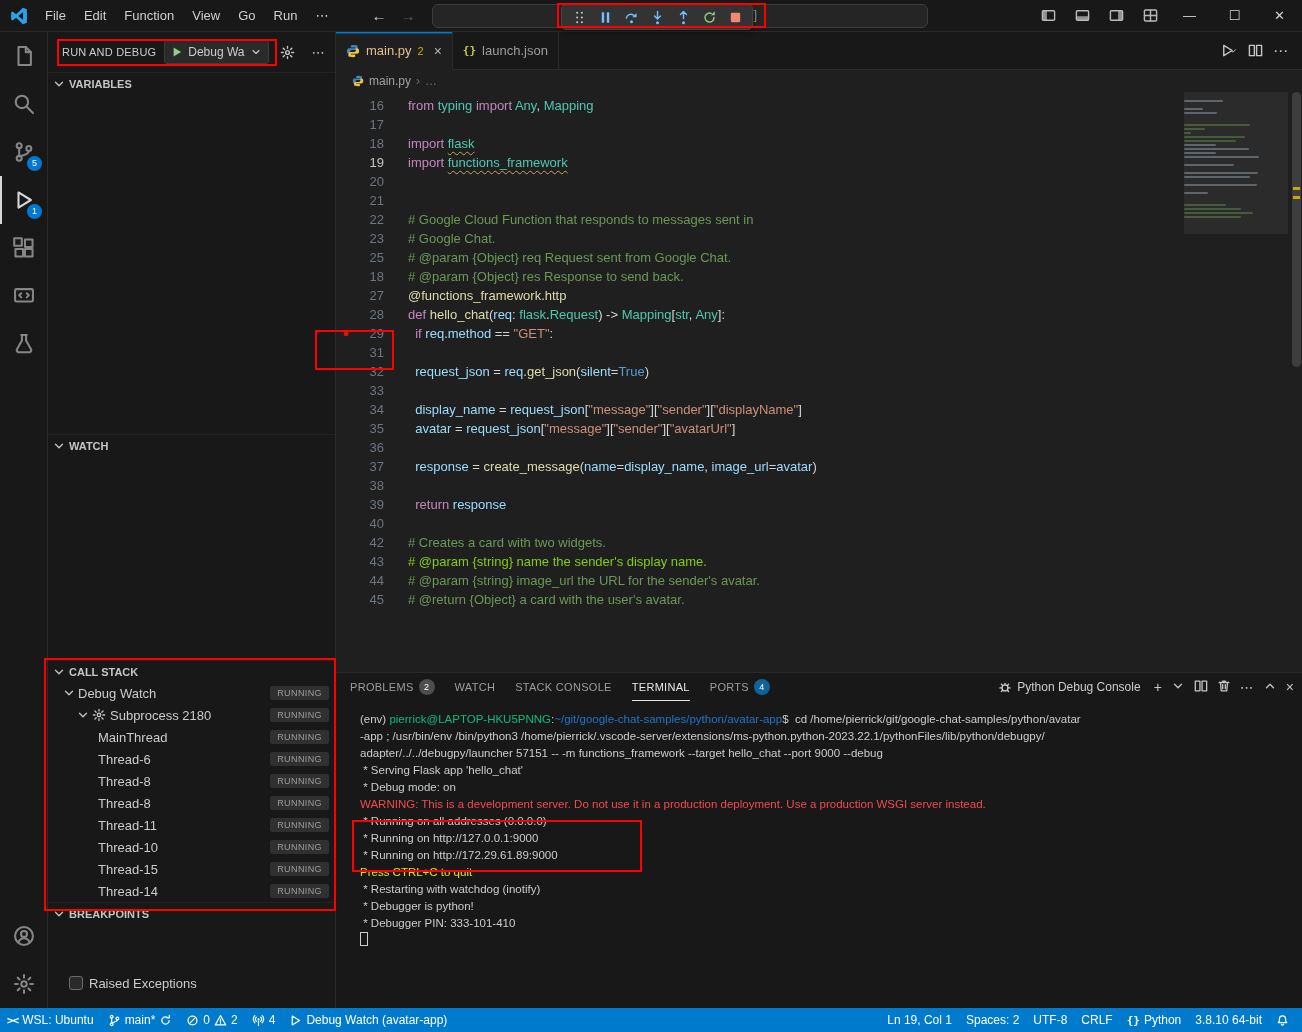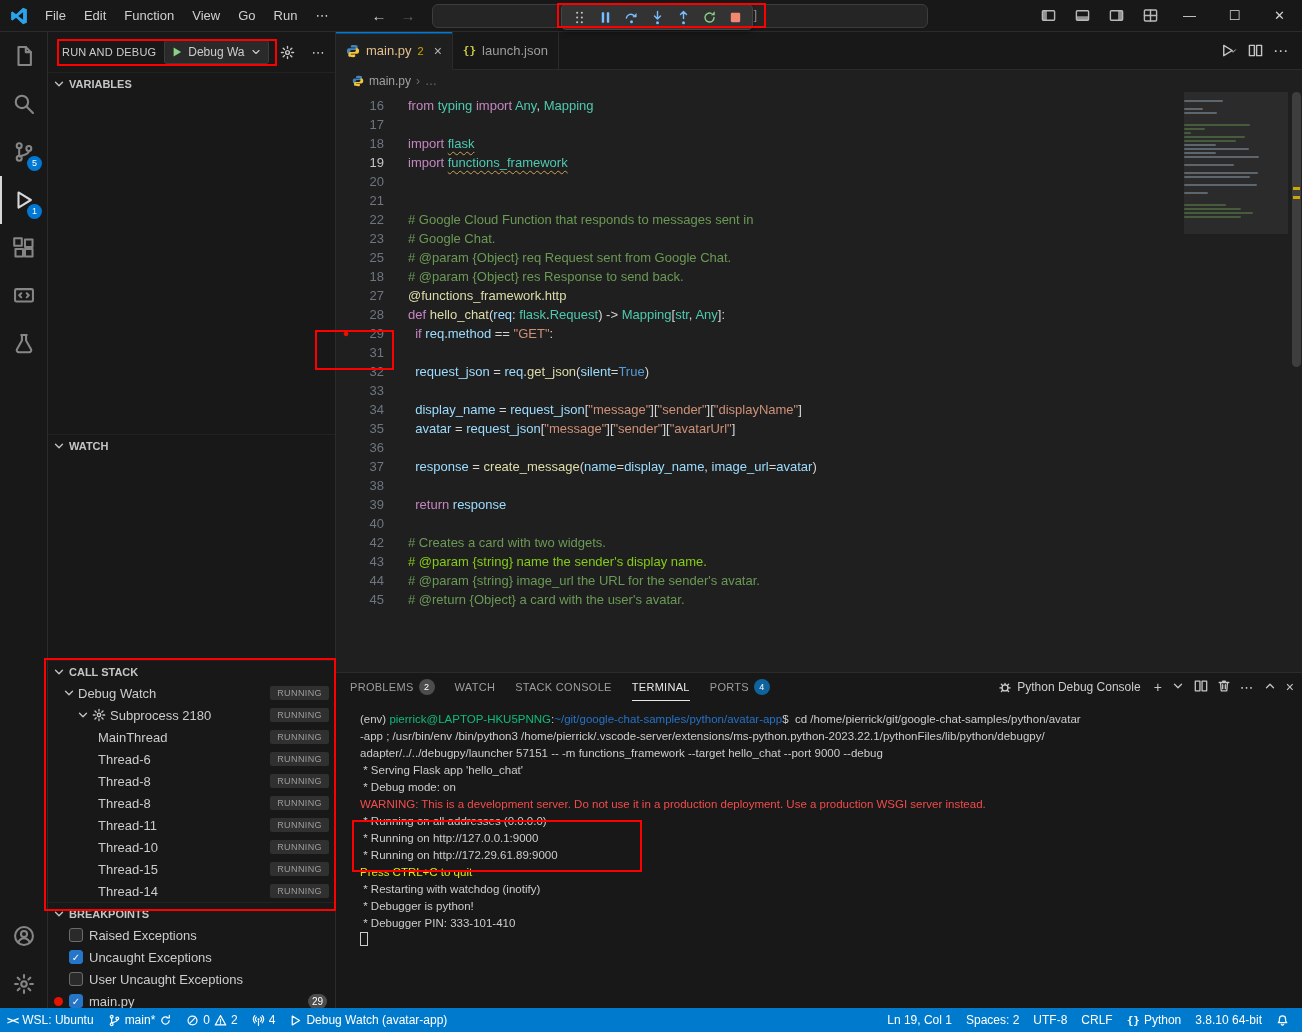--- a/index.html
+++ b/index.html
@@ -42,21 +42,21 @@
 #sidebar-header .hbtn .ic{width:15px;height:15px;}
 #sidebar-header .kebab{margin-left:auto;}
 .section-header{height:22px;display:flex;align-items:center;gap:3px;font-size:11px;font-weight:700;color:#c5c5c5;padding-left:4px;flex:none;border-top:1px solid #222;}
 .section-header .ic{width:14px;height:14px;color:#c5c5c5;}
 #variables-body{height:340px;flex:none;}
 #watch-body{height:204px;flex:none;}
 .cs-row{height:22px;display:flex;align-items:center;font-size:13px;color:#cccccc;white-space:nowrap;}
 .cs-row .chev{width:14px;height:14px;margin-right:2px;color:#c5c5c5;}
 .cs-row .gear-ic{width:14px;height:14px;margin-right:4px;color:#c5c5c5;}
 .run-badge{margin-left:auto;margin-right:6px;background:#303031;color:#9d9d9d;font-size:9px;letter-spacing:.4px;padding:2px 7px;border-radius:2px;}
-.bp-row{height:22px;display:flex;align-items:center;font-size:13px;color:#ccc;padding-left:6px;gap:6px;}
+.bp-row{height:22px;display:flex;align-items:center;font-size:13px;color:#ccc;padding-left:6px;gap:6px;margin-top:48px;}
 .bp-dot-red{width:9px;height:9px;border-radius:50%;background:#e51400;flex:none;}
 .bp-dot-spacer{width:9px;flex:none;}
 .cbx{width:14px;height:14px;border-radius:3px;border:1px solid #6b6b6b;background:#2a2a2a;flex:none;display:flex;align-items:center;justify-content:center;font-size:10px;color:#fff;}
 .cbx.on{background:#2576c9;border-color:#2576c9;}
 .count-badge{margin-left:auto;margin-right:8px;background:#4d4d4d;color:#fff;font-size:10px;min-width:19px;height:15px;line-height:15px;border-radius:8px;text-align:center;padding:0 4px;}
 
 #editor{flex:1;display:flex;flex-direction:column;min-width:0;}
 #tabbar{height:38px;background:#181818;display:flex;border-bottom:1px solid #2b2b2b;}
 .tab{display:flex;align-items:center;gap:6px;padding:0 10px;font-size:13px;color:#9d9d9d;background:#181818;border-right:1px solid #2b2b2b;}
 .tab.active{background:#1f1f1f;color:#e2c08d;box-shadow:inset 0 1.5px 0 #0078d4;border-bottom:1px solid #1f1f1f;margin-bottom:-1px;}

